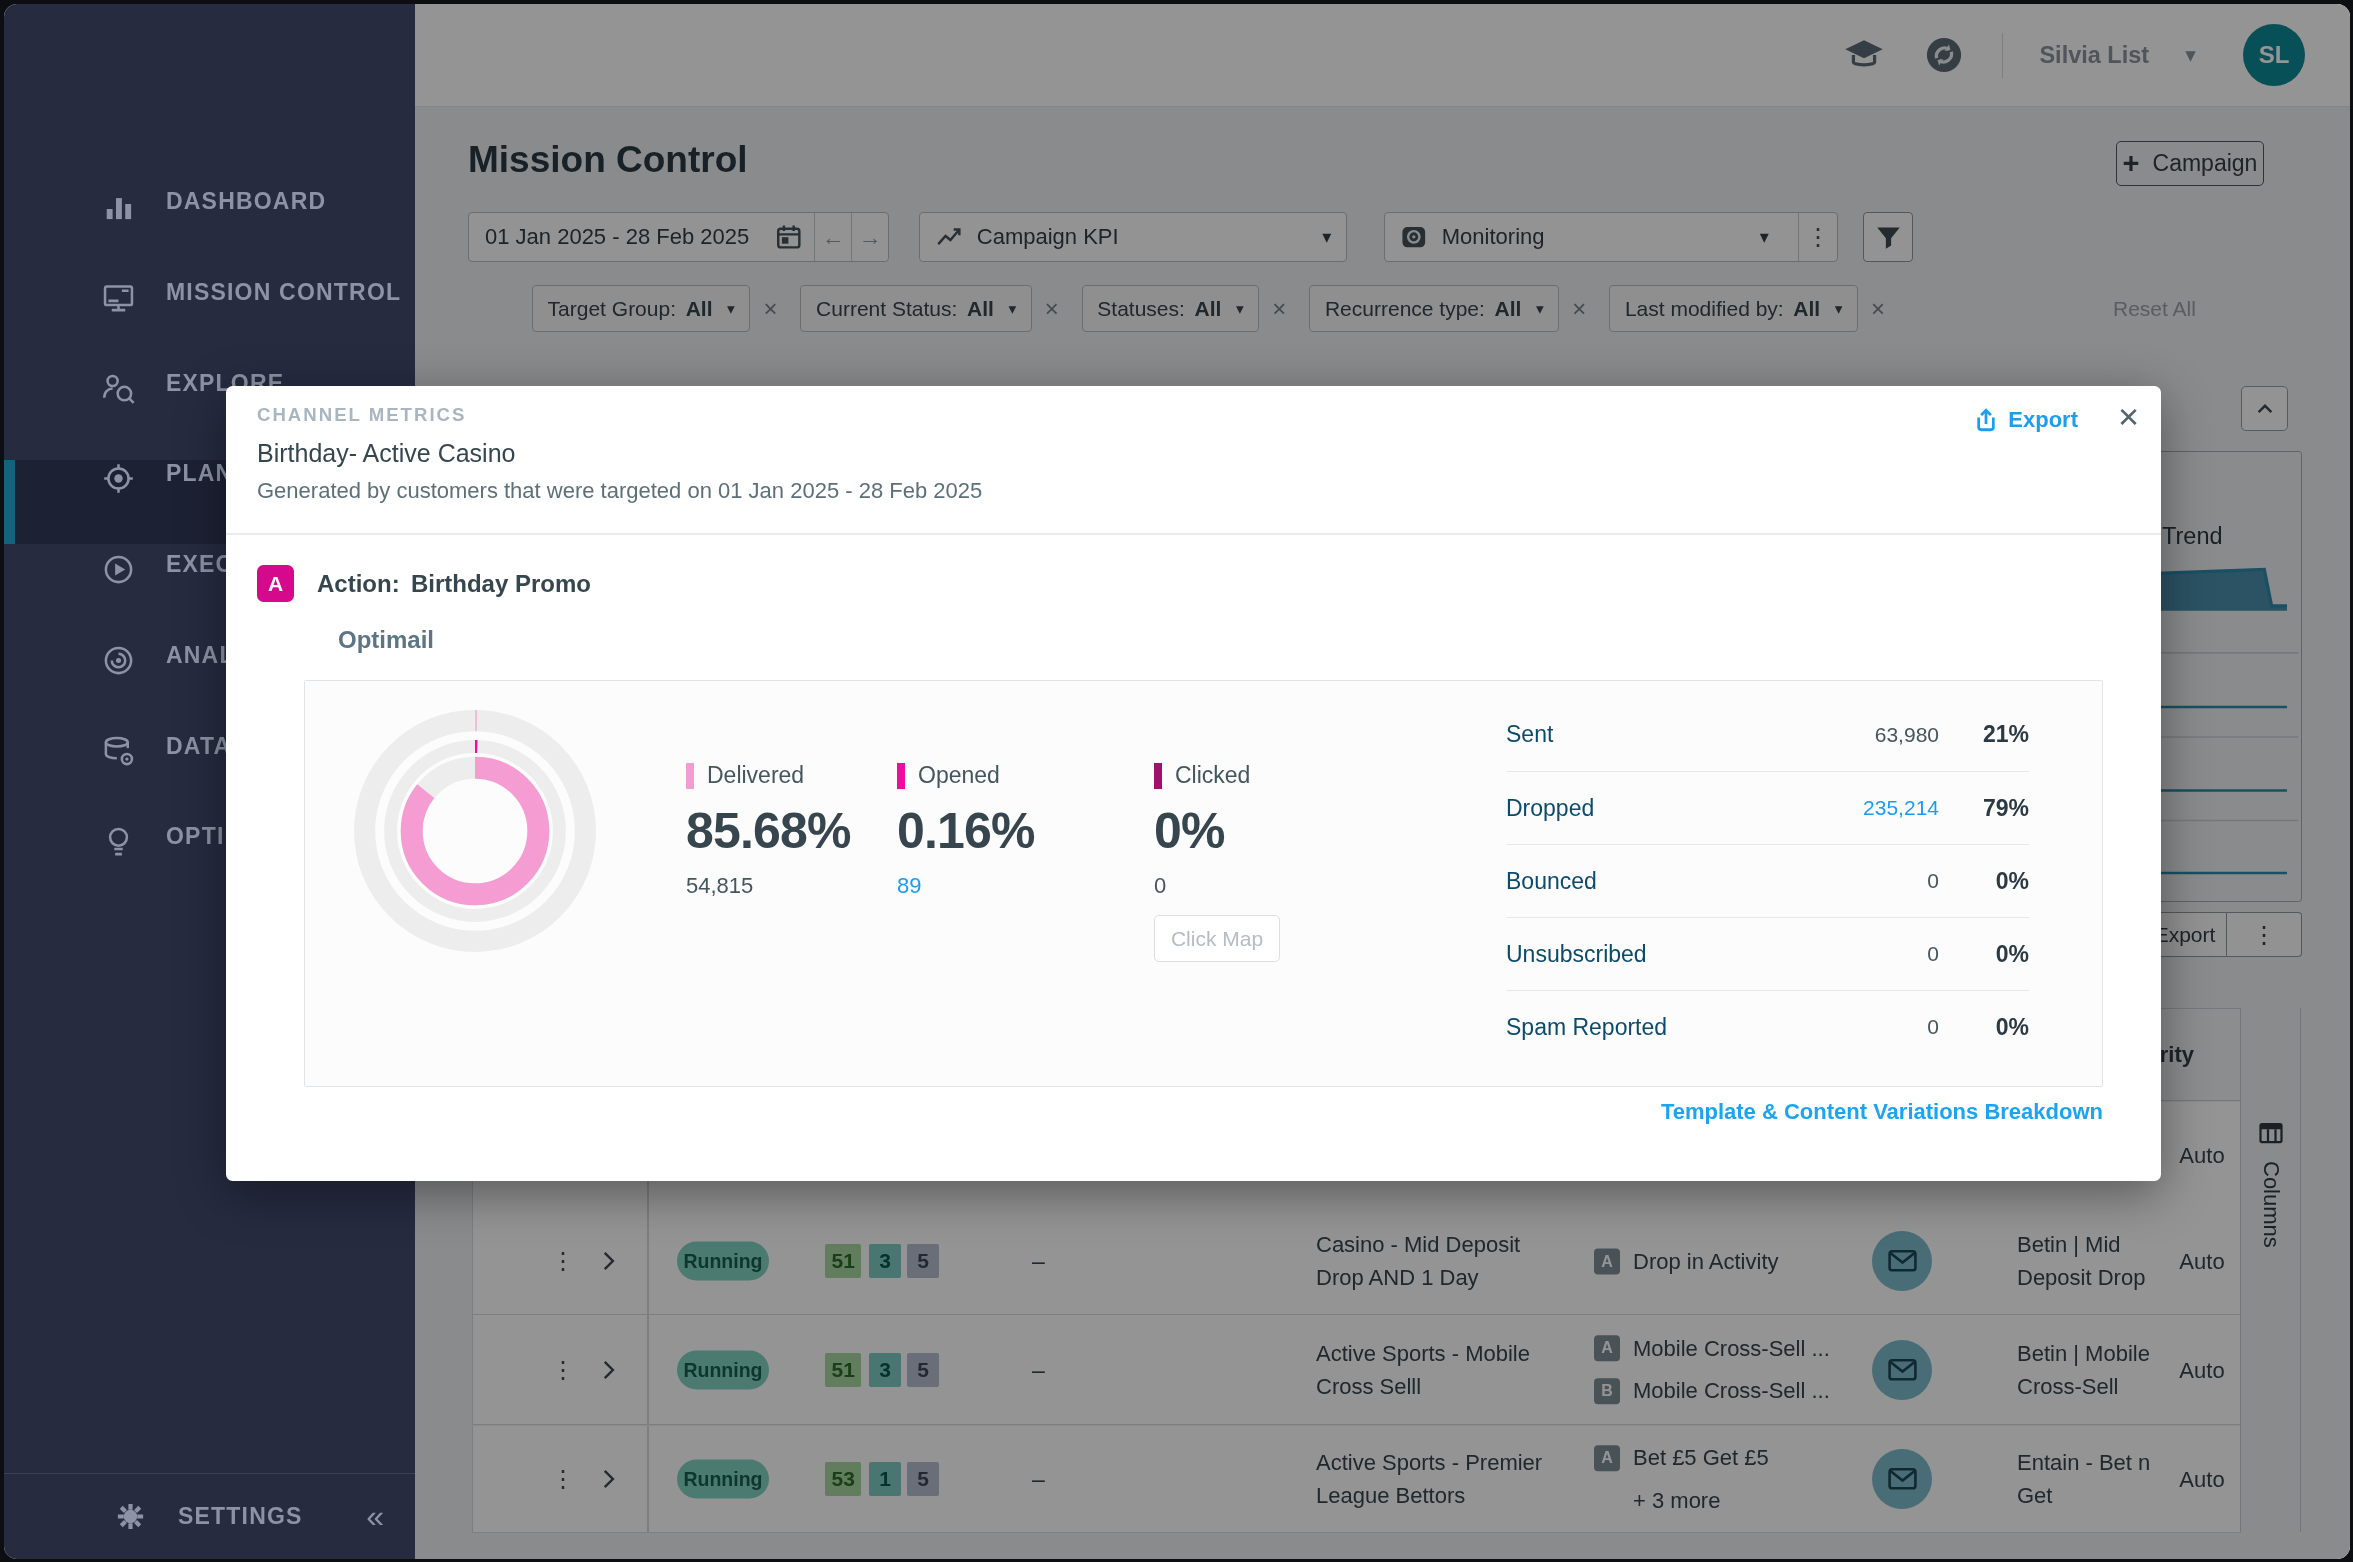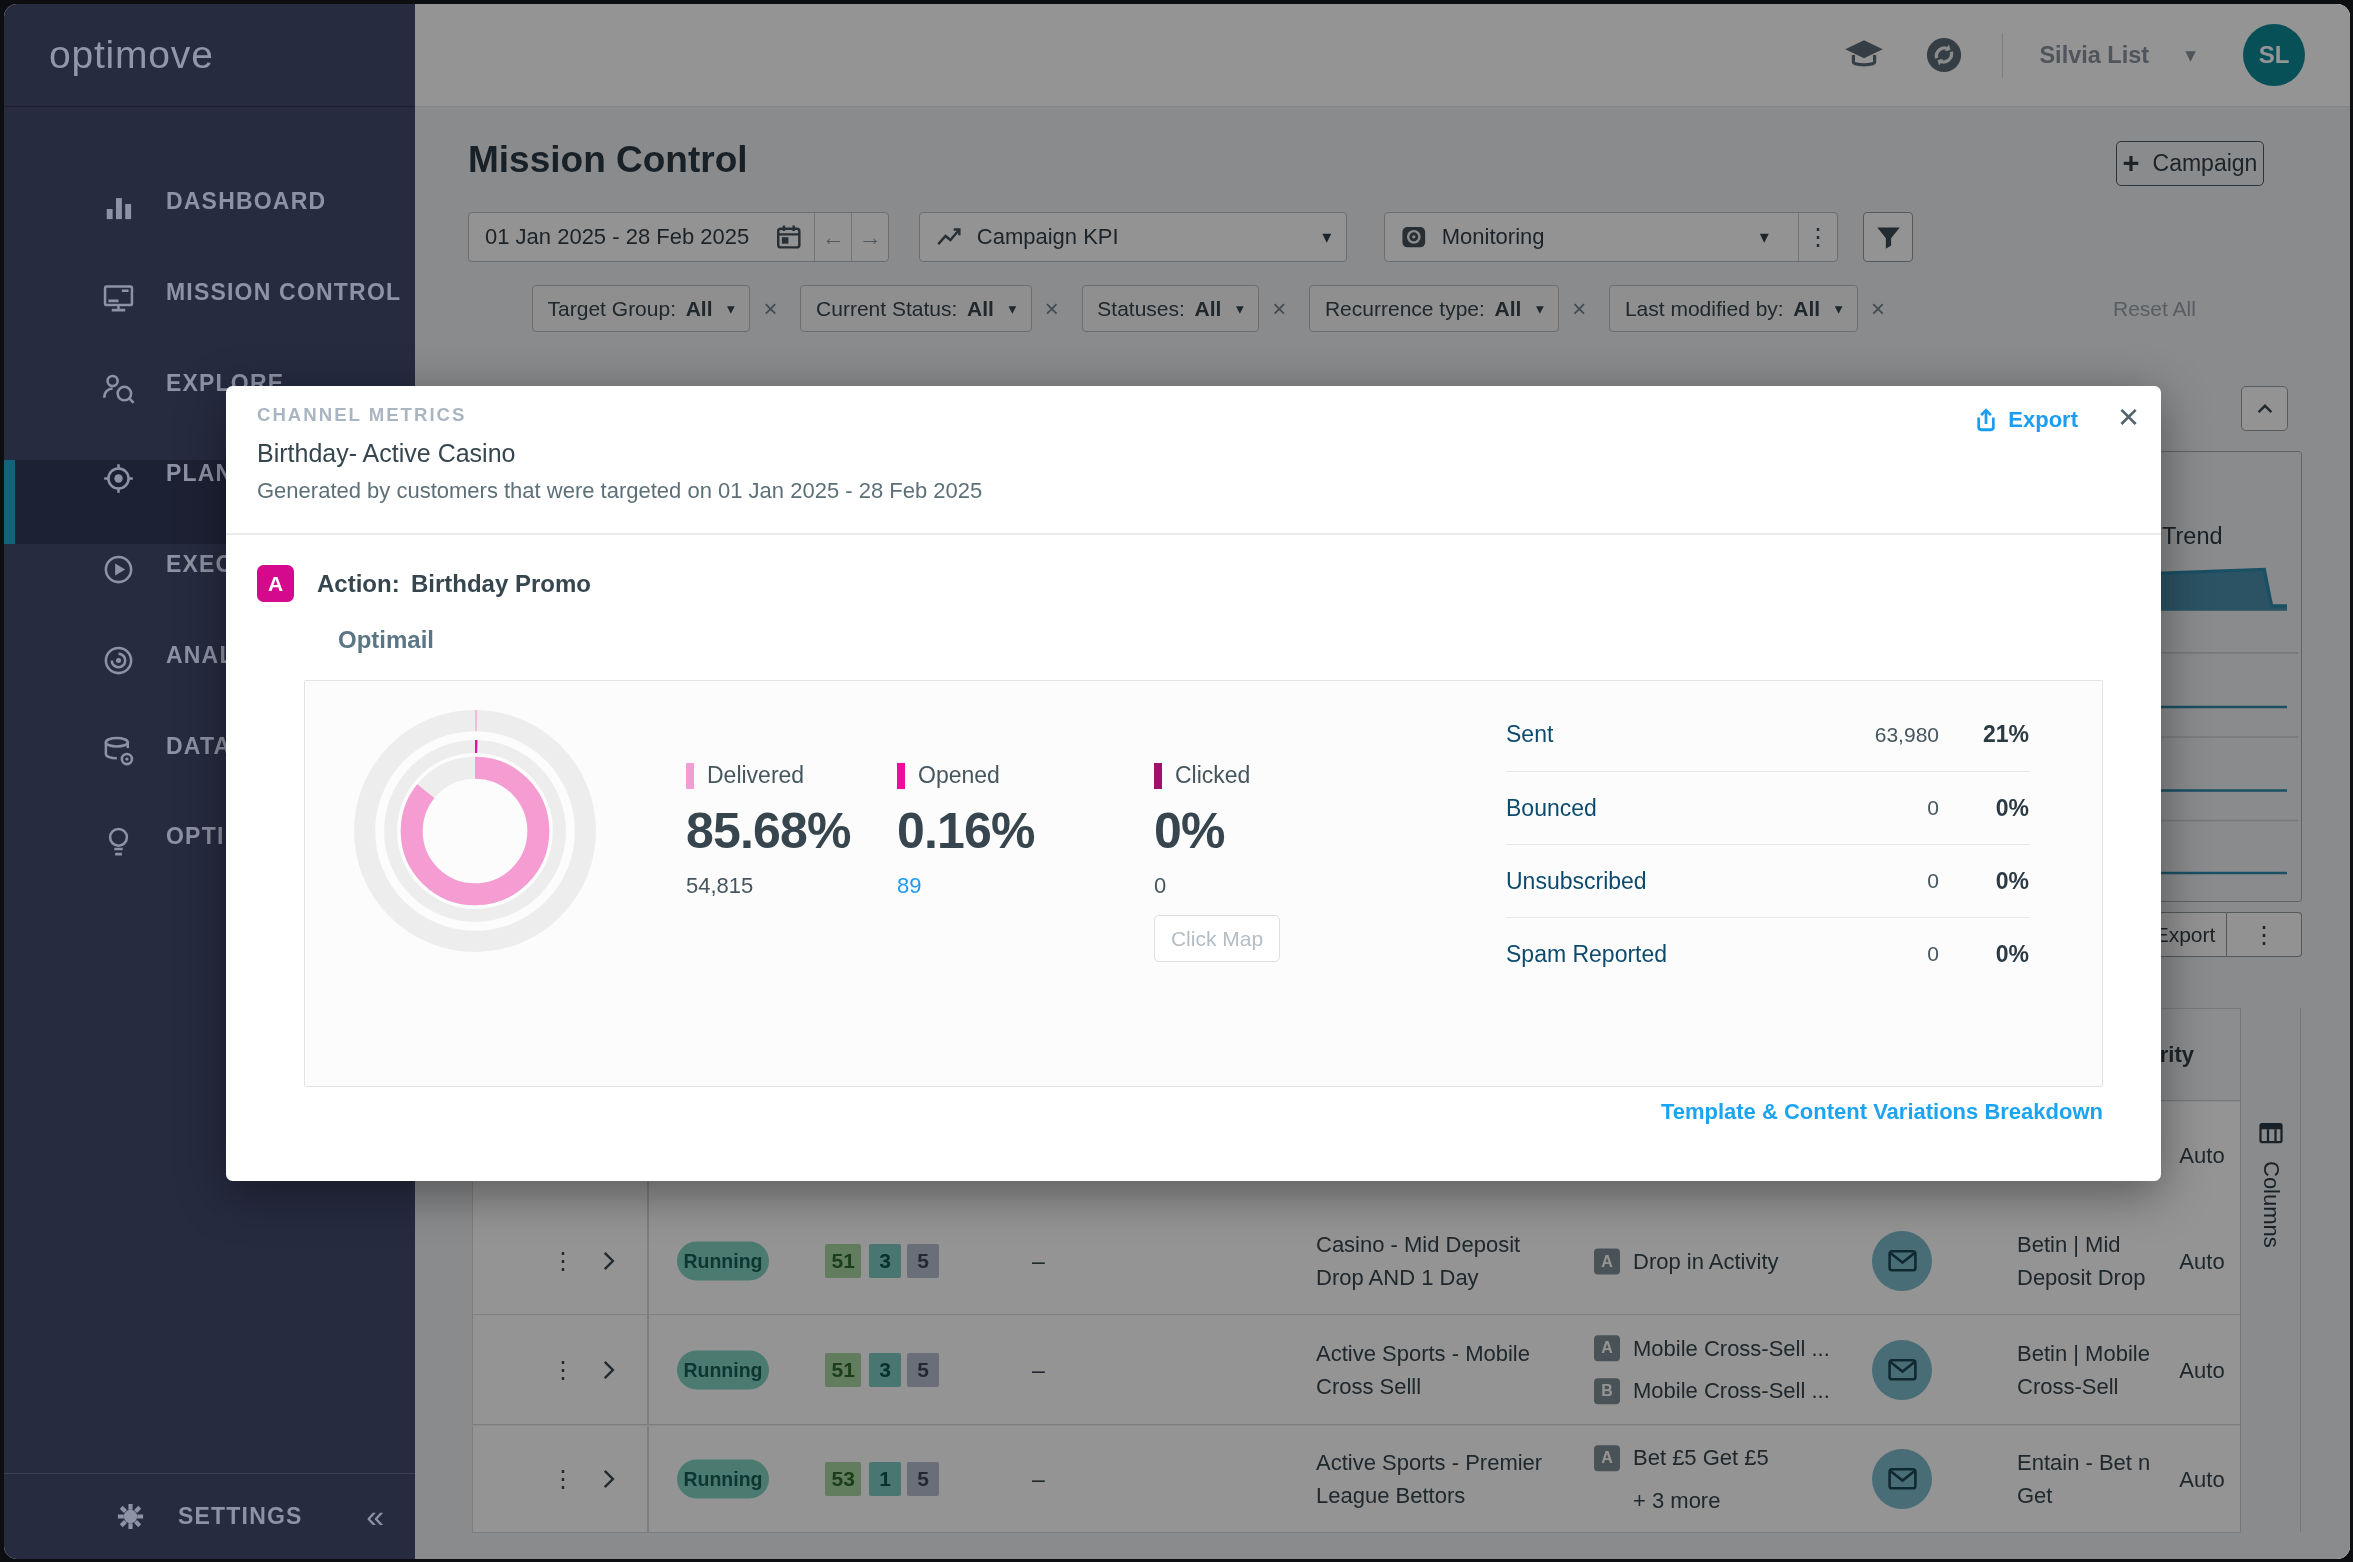--- a/index.html
+++ b/index.html
@@ -125,21 +125,20 @@
   .b-pct { width:90px; text-align:right; font-size:23px; font-weight:bold; color:#2b3a43; }
   .m-footer-link { position:absolute; right:58px; top:713px; font-size:22px; font-weight:bold; color:#1ba4f2; cursor:pointer; }
 </style>
 </head>
 <body>
 
 <div class="stage">
 <div class="app">
 
   <aside class="sidebar">
-    <div class="logo">optimove</div>
 
     <div class="nav-item" style="top:184px">
       <svg class="nicon" viewBox="0 0 44 44">
             <rect class="f" x="8" y="25" width="7" height="12"></rect>
             <rect class="f" x="19" y="12" width="7" height="25"></rect>
             <rect class="f" x="30" y="19" width="7" height="18"></rect>
           </svg>
       <span class="nlabel">DASHBOARD</span>
     </div>
     <div class="nav-item" style="top:275px">
@@ -511,20 +510,25 @@
         <div class="clickmap-btn">Click Map</div>
       </div>
 
       <div class="breakdown">
         <div class="b-row">
           <span class="b-label">Sent</span>
           <span class="b-value">63,980</span>
           <span class="b-pct">21%</span>
         </div>
         <div class="b-row">
+          <span class="b-label">Dropped</span>
+          <span class="b-value link">235,214</span>
+          <span class="b-pct">79%</span>
+        </div>
+        <div class="b-row">
           <span class="b-label">Bounced</span>
           <span class="b-value">0</span>
           <span class="b-pct">0%</span>
         </div>
         <div class="b-row">
           <span class="b-label">Unsubscribed</span>
           <span class="b-value">0</span>
           <span class="b-pct">0%</span>
         </div>
         <div class="b-row">

